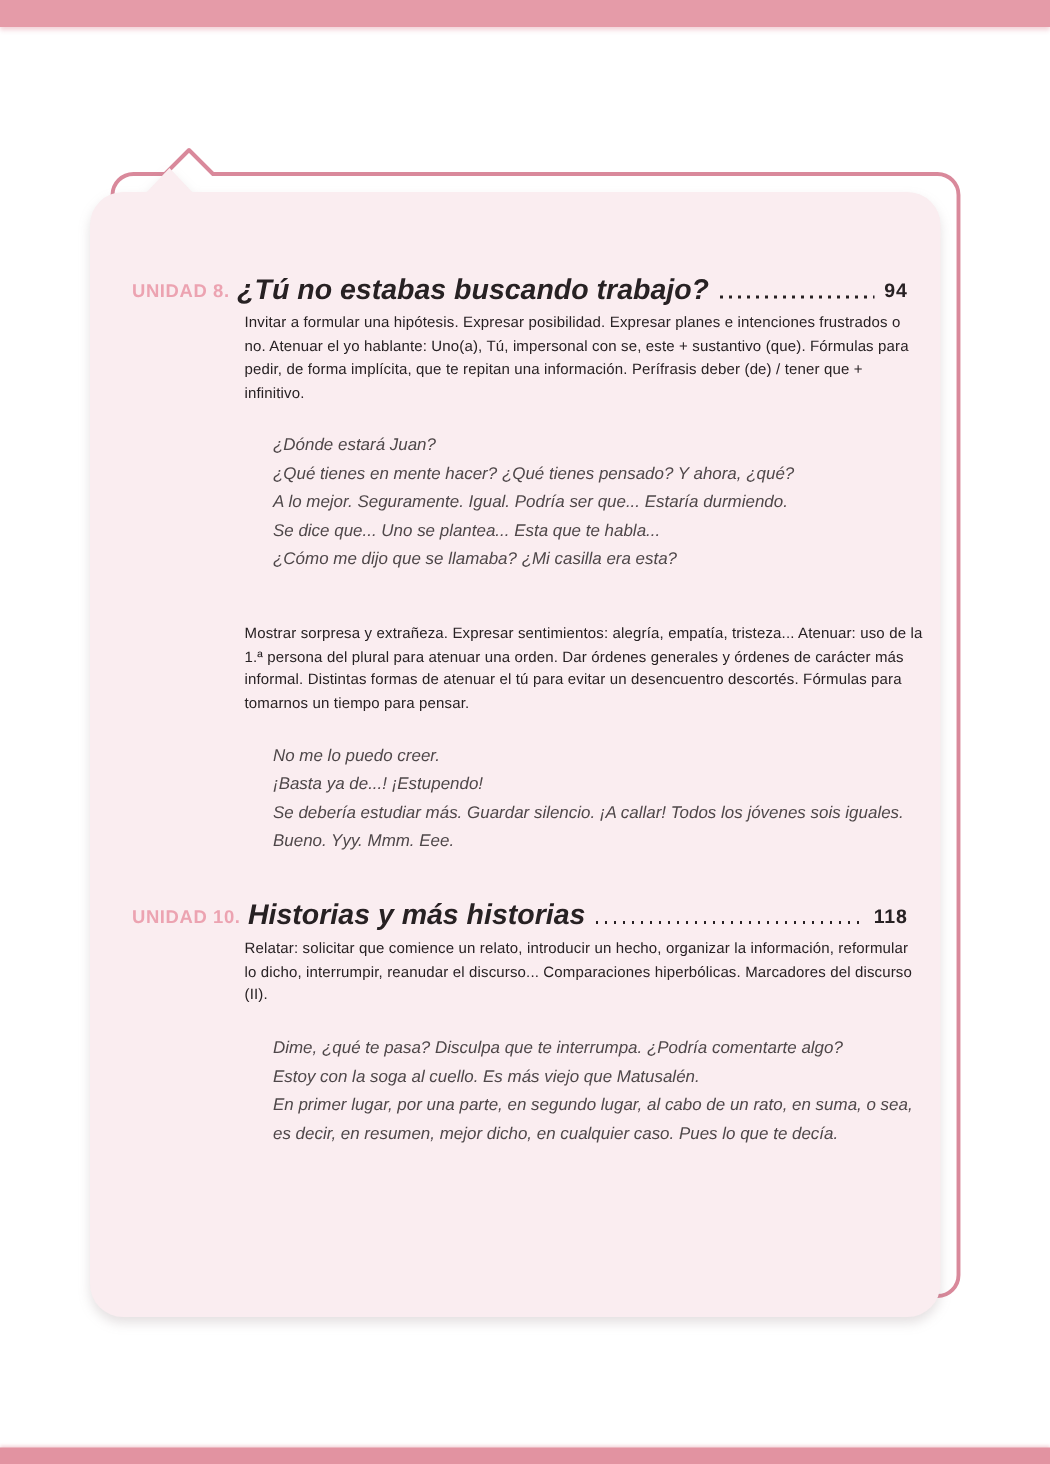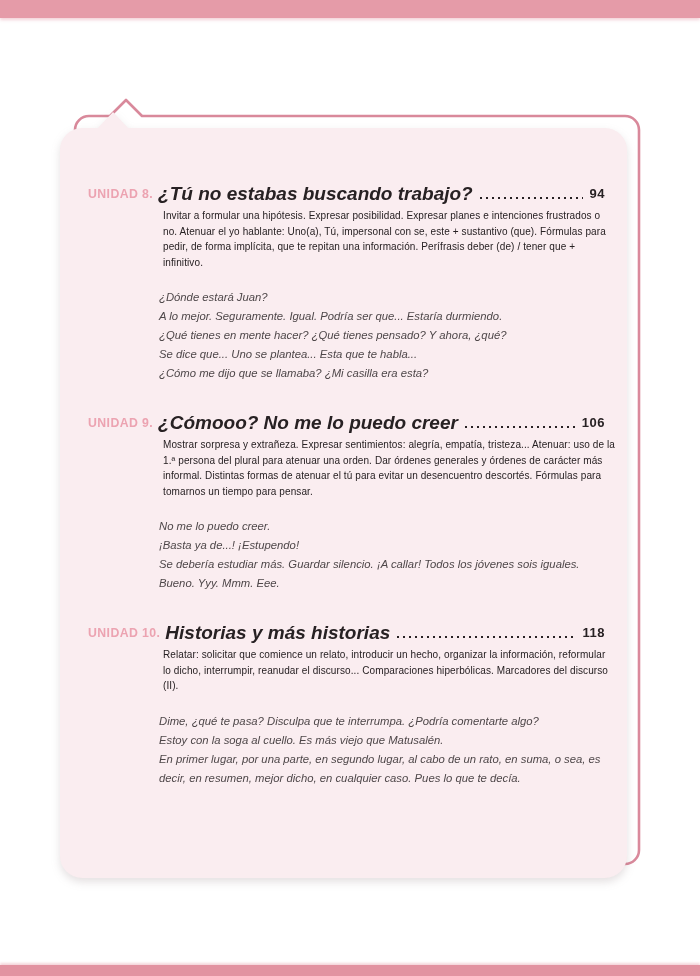--- a/index.html
+++ b/index.html
@@ -40,21 +40,21 @@
     flex:1; height:2px; margin:0 7px; align-self:flex-end; margin-bottom:3px;
     background-image:repeating-linear-gradient(
       to right, var(--text-dark, #272123) 0 1.8px, transparent 1.8px 6px);
   }
   .page-num { font-size:13px; letter-spacing:0.5px; }
   .unit-desc {
     margin:6px 0 0 75px; font-size:10px; line-height:15.5px;
     color:var(--text-dark, #272123); letter-spacing:0.1px;
   }
   .example-list {
-    margin:18px 0 0 71px; font-size:11.3px; font-style:italic;
+    margin:18px 0 0 94px; font-size:11.3px; font-style:italic;
     line-height:19px; color:var(--example-text, #4e4749);
   }
 </style>
 </head>
 <body style="--top-bar: #e59ba8; --bottom-bar: #e293a1; --frame-stroke: #d9899b; --panel-fill: #faedf0; --unit-label: #eca3b1; --text-dark: #272123; --example-text: #4e4749;">
 
 <div class="page">
 
   <div class="top-bar"></div>
 
@@ -74,34 +74,28 @@
   <div class="toc-section">
     <div class="heading">
       <span class="unit-label">UNIDAD 8.</span>
       <span class="unit-title">¿Tú no estabas buscando trabajo?</span>
       <span class="dot-leader"></span>
       <span class="page-num">94</span>
     </div>
     <div class="unit-desc">Invitar a formular una hipótesis. Expresar posibilidad. Expresar planes e intenciones frustrados o no. Atenuar el yo hablante: Uno(a), Tú, impersonal con se, este + sustantivo (que). Fórmulas para pedir, de forma implícita, que te repitan una información. Perífrasis deber (de) / tener que + infinitivo.</div>
     <div class="example-list">
           <div>¿Dónde estará Juan?</div>
+          <div>¿Qué tienes en mente hacer? ¿Qué tienes pensado? Y ahora, ¿qué?</div>
           <div>A lo mejor. Seguramente. Igual. Podría ser que... Estaría durmiendo.</div>
-          <div>¿Qué tienes en mente hacer? ¿Qué tienes pensado? Y ahora, ¿qué?</div>
           <div>Se dice que... Uno se plantea... Esta que te habla...</div>
           <div>¿Cómo me dijo que se llamaba? ¿Mi casilla era esta?</div>
         </div>
   </div>
 
   <div class="toc-section">
-    <div class="heading">
-      <span class="unit-label">UNIDAD 9.</span>
-      <span class="unit-title">¿Cómooo? No me lo puedo creer</span>
-      <span class="dot-leader"></span>
-      <span class="page-num">106</span>
-    </div>
     <div class="unit-desc">Mostrar sorpresa y extrañeza. Expresar sentimientos: alegría, empatía, tristeza... Atenuar: uso de la 1.ª persona del plural para atenuar una orden. Dar órdenes generales y órdenes de carácter más informal. Distintas formas de atenuar el tú para evitar un desencuentro descortés. Fórmulas para tomarnos un tiempo para pensar.</div>
     <div class="example-list">
           <div>No me lo puedo creer.</div>
           <div>¡Basta ya de...! ¡Estupendo!</div>
           <div>Se debería estudiar más. Guardar silencio. ¡A callar! Todos los jóvenes sois iguales.</div>
           <div>Bueno. Yyy. Mmm. Eee.</div>
         </div>
   </div>
 
   <div class="toc-section">

